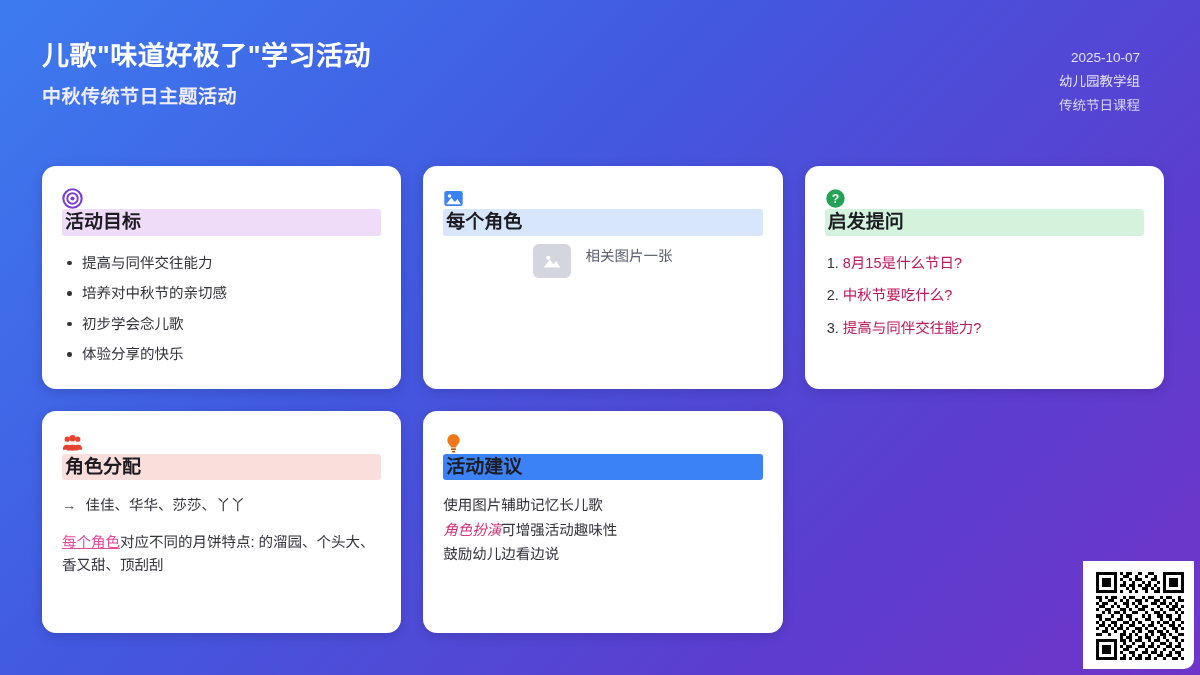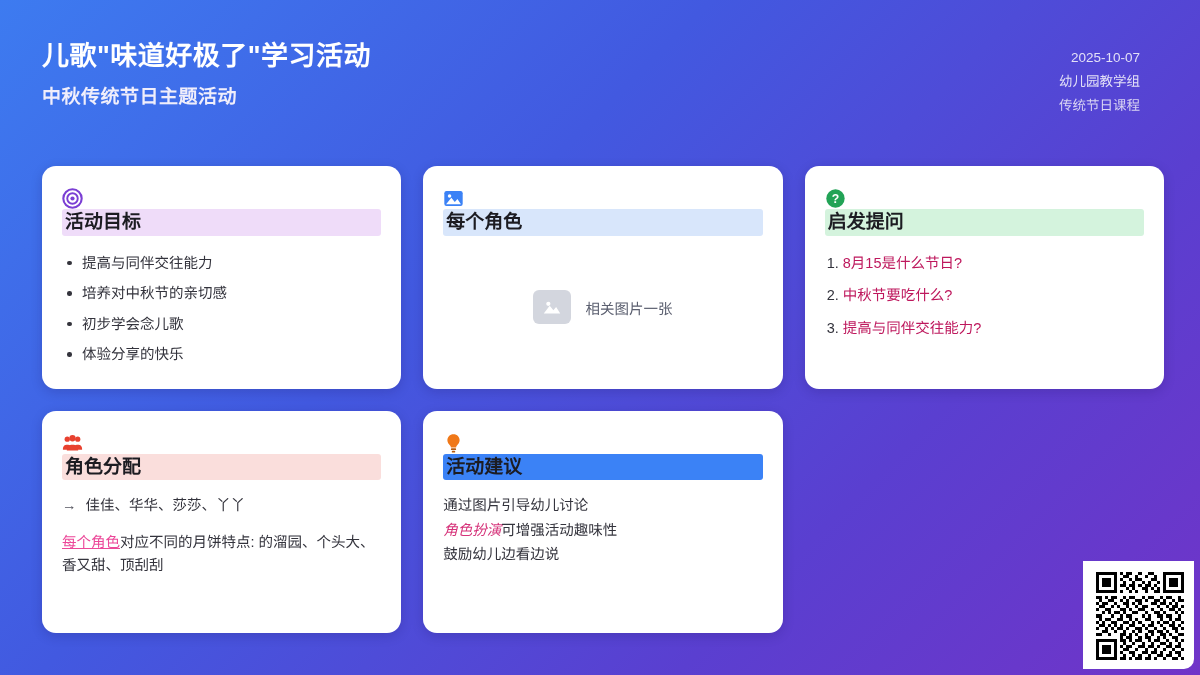--- a/index.html
+++ b/index.html
@@ -184,21 +184,21 @@
   .link {
     color: #ec4899;
     text-decoration: underline;
   }
   .hl-pink { color: #d6337a; font-style: italic; }
 
   
   .img-placeholder {
     flex: 1;
     display: flex;
-    align-items: center;
+    align-items: flex-start;
     justify-content: center;
     gap: 14px;
     margin-top: -6px;
   }
   .ph-box {
     width: 38px;
     height: 34px;
     border-radius: 6px;
     background: #d3d6de;
     display: flex;
@@ -329,21 +329,21 @@
         <div class="card-head">
           <span class="card-icon">
             <svg viewBox="0 0 24 24" width="21" height="21">
               <path d="M12 1.5 C7.8 1.5 5 4.6 5 8.3 C5 11 6.6 12.7 7.8 14 C8.6 14.9 9 15.6 9 16.5 L15 16.5 C15 15.6 15.4 14.9 16.2 14 C17.4 12.7 19 11 19 8.3 C19 4.6 16.2 1.5 12 1.5 Z" fill="#f07818"></path>
               <rect x="9" y="17.5" width="6" height="2" rx="1" fill="#b65b10"></rect>
               <rect x="10" y="20.3" width="4" height="2" rx="1" fill="#b65b10"></rect>
             </svg>
           </span>
           <span class="card-title" style="background:#3b82f6">活动建议</span>
         </div>
-        <div class="para">通过图片引导幼儿讨论</div>
+        <div class="para">使用图片辅助记忆长儿歌</div>
         <div class="para"><span class="hl-pink">角色扮演</span><span>可增强活动趣味性</span></div>
         <div class="para">鼓励幼儿边看边说</div>
       </div>
 
     </div>
 
     <div class="qr-wrap">
       <svg class="qr-code" viewBox="0 0 29 29" shape-rendering="crispEdges">
         <rect width="29" height="29" fill="#ffffff"></rect>
         <g fill="#000000">

